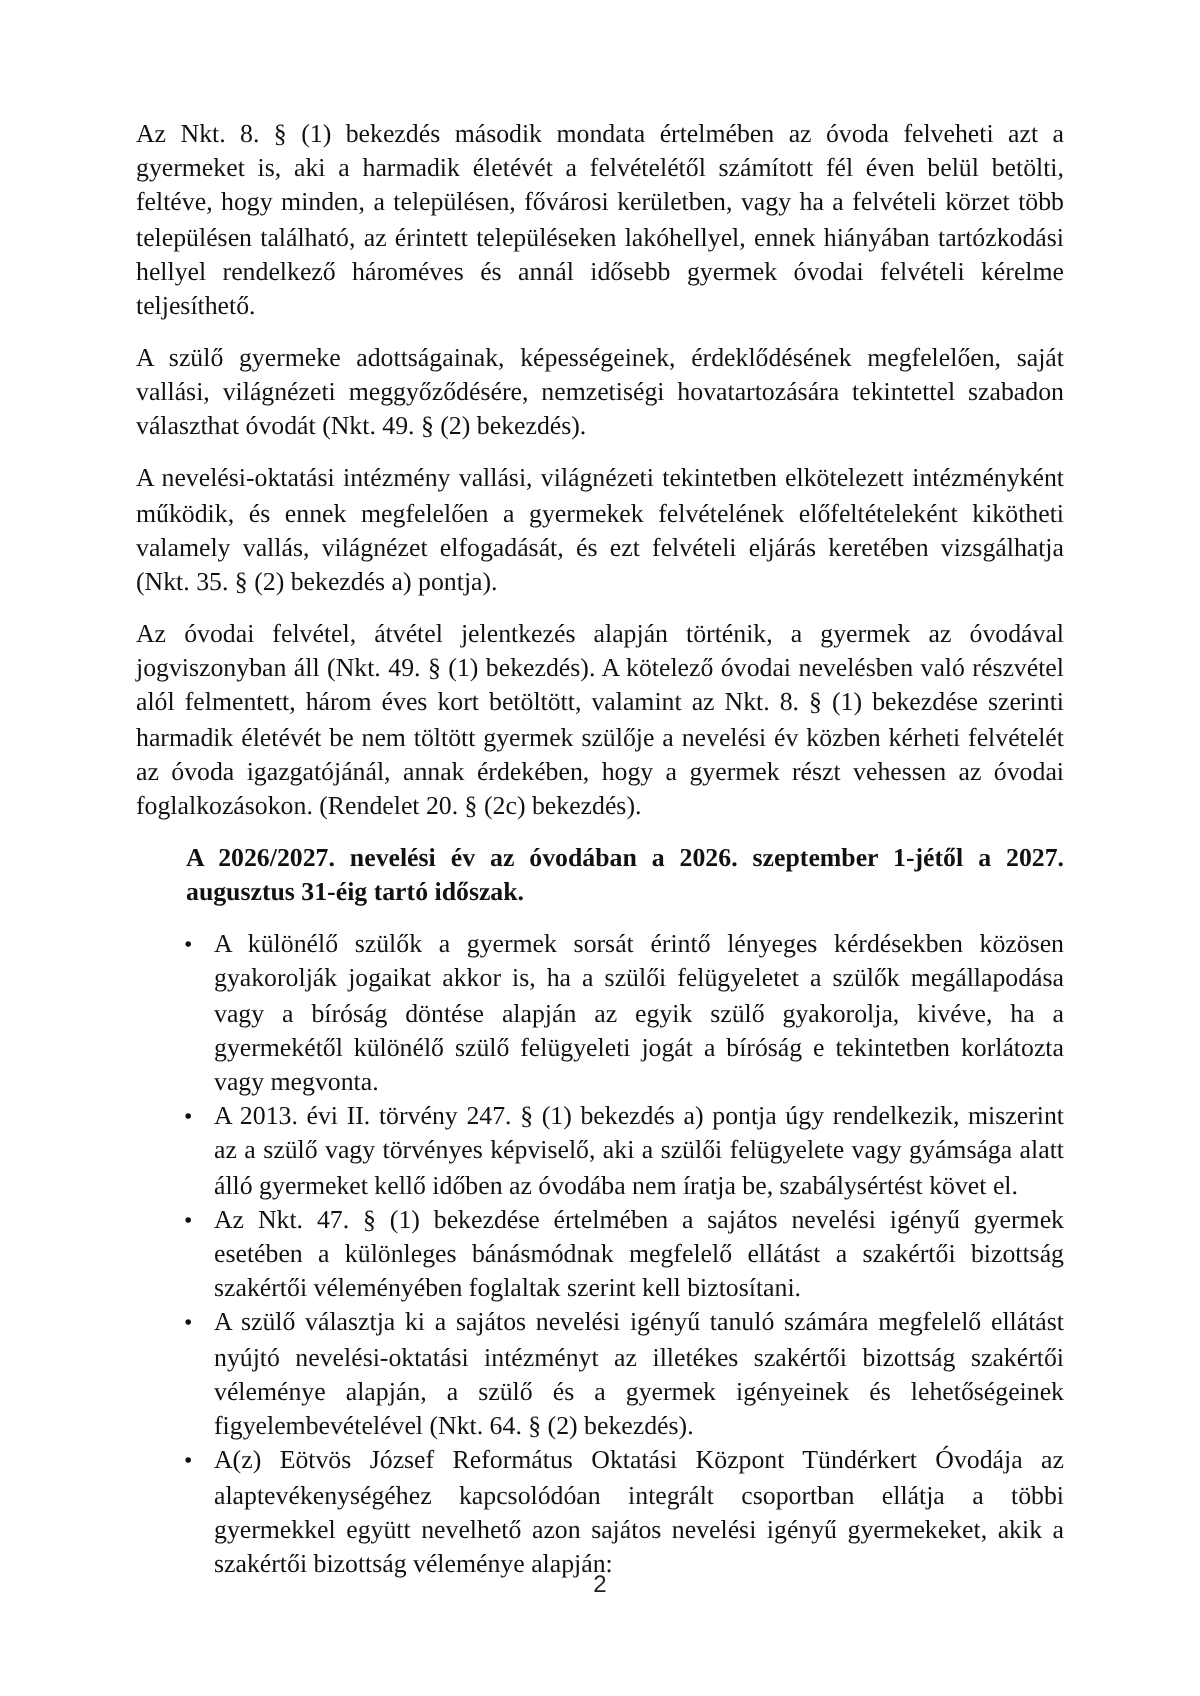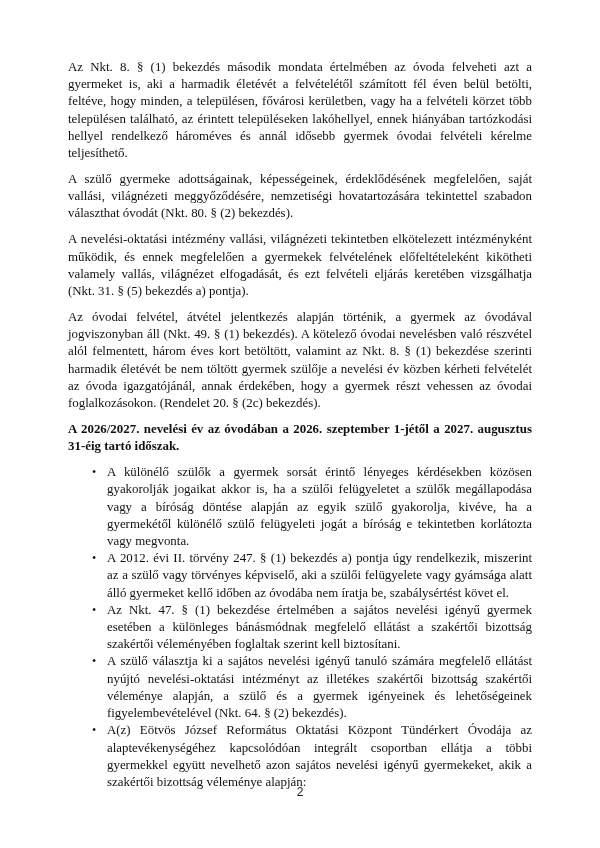--- a/index.html
+++ b/index.html
@@ -3,40 +3,40 @@
   <meta charset="utf-8">
   <style>
     html, body { margin: 0; padding: 0; background: #ffffff; }
     body { width: 600px; height: 848px; position: relative; overflow: hidden; }
     .page {
       position: absolute; left: 68px; top: 59px; width: 464px;
       font-family: "Liberation Serif", serif; font-size: 12.9px; line-height: 17.2px;
       color: #111111;
     }
     p { margin: 0 0 8.8px 0; text-align: justify; text-align-last: left; }
-    p.bold { font-weight: bold; }
+    p.bold { font-weight: bold; margin-left: 25px; }
     ul { margin: 0; padding: 0 0 0 39px; list-style: none; }
     ul li { position: relative; text-align: justify; text-align-last: left; margin: 0; }
     ul li .bullet { position: absolute; left: -15px; top: 0; font-size: 12px; }
     .page-number {
       position: absolute; left: 0; width: 600px; top: 785px; text-align: center;
       font-family: "Liberation Sans", sans-serif; font-size: 12px; color: #222;
     }
   </style>
 </head>
 <body>
 
 <div class="page">
   <p>Az Nkt. 8. § (1) bekezdés második mondata értelmében az óvoda felveheti azt a gyermeket is, aki a harmadik életévét a felvételétől számított fél éven belül betölti, feltéve, hogy minden, a településen, fővárosi kerületben, vagy ha a felvételi körzet több településen található, az érintett településeken lakóhellyel, ennek hiányában tartózkodási hellyel rendelkező hároméves és annál idősebb gyermek óvodai felvételi kérelme teljesíthető.</p>
-  <p>A szülő gyermeke adottságainak, képességeinek, érdeklődésének megfelelően, saját vallási, világnézeti meggyőződésére, nemzetiségi hovatartozására tekintettel szabadon választhat óvodát (Nkt. 80. § (2) bekezdés).</p>
-  <p>A nevelési-oktatási intézmény vallási, világnézeti tekintetben elkötelezett intézményként működik, és ennek megfelelően a gyermekek felvételének előfeltételeként kikötheti valamely vallás, világnézet elfogadását, és ezt felvételi eljárás keretében vizsgálhatja (Nkt. 31. § (5) bekezdés a) pontja).</p>
+  <p>A szülő gyermeke adottságainak, képességeinek, érdeklődésének megfelelően, saját vallási, világnézeti meggyőződésére, nemzetiségi hovatartozására tekintettel szabadon választhat óvodát (Nkt. 49. § (2) bekezdés).</p>
+  <p>A nevelési-oktatási intézmény vallási, világnézeti tekintetben elkötelezett intézményként működik, és ennek megfelelően a gyermekek felvételének előfeltételeként kikötheti valamely vallás, világnézet elfogadását, és ezt felvételi eljárás keretében vizsgálhatja (Nkt. 35. § (2) bekezdés a) pontja).</p>
   <p>Az óvodai felvétel, átvétel jelentkezés alapján történik, a gyermek az óvodával jogviszonyban áll (Nkt. 49. § (1) bekezdés). A kötelező óvodai nevelésben való részvétel alól felmentett, három éves kort betöltött, valamint az Nkt. 8. § (1) bekezdése szerinti harmadik életévét be nem töltött gyermek szülője a nevelési év közben kérheti felvételét az óvoda igazgatójánál, annak érdekében, hogy a gyermek részt vehessen az óvodai foglalkozásokon. (Rendelet 20. § (2c) bekezdés).</p>
   <p class="bold">A 2026/2027. nevelési év az óvodában a 2026. szeptember 1-jétől a 2027. augusztus 31-éig tartó időszak.</p>
   <ul>
     <li><span class="bullet">•</span><span>A különélő szülők a gyermek sorsát érintő lényeges kérdésekben közösen gyakorolják jogaikat akkor is, ha a szülői felügyeletet a szülők megállapodása vagy a bíróság döntése alapján az egyik szülő gyakorolja, kivéve, ha a gyermekétől különélő szülő felügyeleti jogát a bíróság e tekintetben korlátozta vagy megvonta.</span></li>
-    <li><span class="bullet">•</span><span>A 2012. évi II. törvény 247. § (1) bekezdés a) pontja úgy rendelkezik, miszerint az a szülő vagy törvényes képviselő, aki a szülői felügyelete vagy gyámsága alatt álló gyermeket kellő időben az óvodába nem íratja be, szabálysértést követ el.</span></li>
+    <li><span class="bullet">•</span><span>A 2013. évi II. törvény 247. § (1) bekezdés a) pontja úgy rendelkezik, miszerint az a szülő vagy törvényes képviselő, aki a szülői felügyelete vagy gyámsága alatt álló gyermeket kellő időben az óvodába nem íratja be, szabálysértést követ el.</span></li>
     <li><span class="bullet">•</span><span>Az Nkt. 47. § (1) bekezdése értelmében a sajátos nevelési igényű gyermek esetében a különleges bánásmódnak megfelelő ellátást a szakértői bizottság szakértői véleményében foglaltak szerint kell biztosítani.</span></li>
     <li><span class="bullet">•</span><span>A szülő választja ki a sajátos nevelési igényű tanuló számára megfelelő ellátást nyújtó nevelési-oktatási intézményt az illetékes szakértői bizottság szakértői véleménye alapján, a szülő és a gyermek igényeinek és lehetőségeinek figyelembevételével (Nkt. 64. § (2) bekezdés).</span></li>
     <li><span class="bullet">•</span><span>A(z) Eötvös József Református Oktatási Központ Tündérkert Óvodája az alaptevékenységéhez kapcsolódóan integrált csoportban ellátja a többi gyermekkel együtt nevelhető azon sajátos nevelési igényű gyermekeket, akik a szakértői bizottság véleménye alapján:</span></li>
   </ul>
 </div>
 
 <div class="page-number">2</div>
 
 </body></html>

